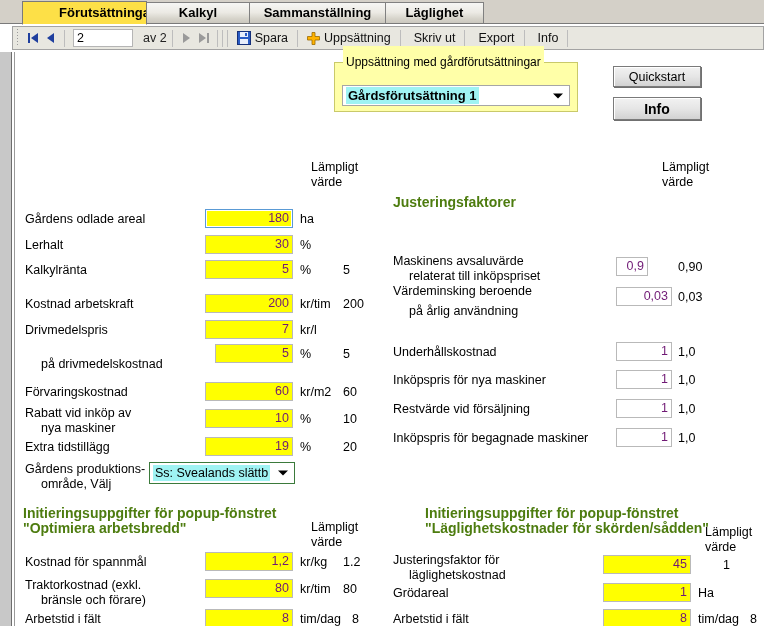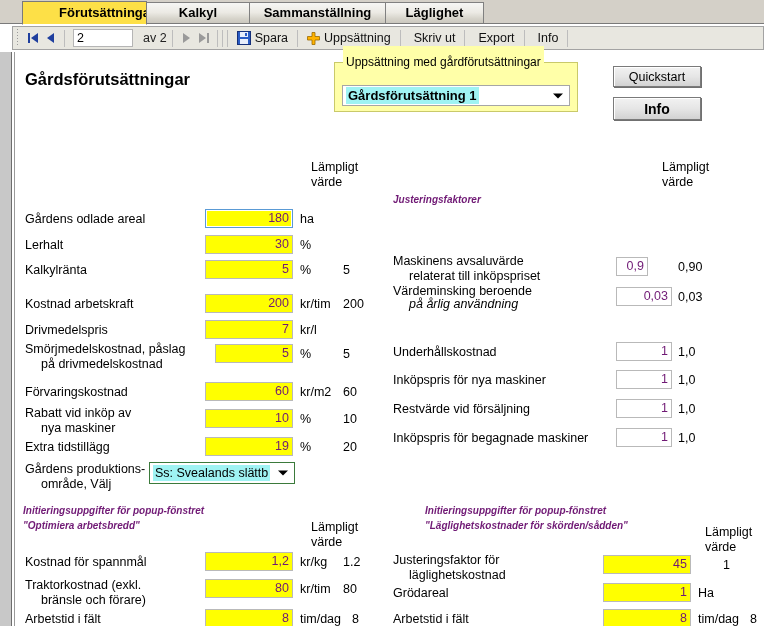--- a/index.html
+++ b/index.html
@@ -103,21 +103,21 @@
   }
   #canvas {
     position: absolute; left: 15px; top: 52px; width: 749px; height: 574px;
     background: #ffffff;
   }
 
   .lbl-txt {
     position: absolute; font-size: 12.5px; color: #000; white-space: nowrap;
   }
   .hdr-bold {
-    position: absolute; font-size: 10px; font-weight: bold; color: #701a75; white-space: nowrap; font-style: italic;
+    position: absolute; font-size: 14px; font-weight: bold; color: #4d7c0f; white-space: nowrap;
   }
   .title-big {
     position: absolute; font-size: 16.5px; font-weight: bold; color: #000; white-space: nowrap;
   }
   .suitable-hdr {
     position: absolute; font-size: 12.5px; color: #000; line-height: 15px;
   }
   .unit { position: absolute; font-size: 12.5px; color: #000; white-space: nowrap; }
   .sugg { position: absolute; font-size: 12.5px; color: #000; white-space: nowrap; }
 
@@ -281,21 +281,20 @@
 
     <div class="tb-sep"></div>
   </div>
 
   <div id="leftmargin"></div>
   <div id="leftmargin2"></div>
   <div id="leftmargin3"></div>
 
   <div id="canvas">
 
-    <div class="title-big" style="left:10px; top:18px;">Gårdsförutsättningar</div>
 
     <div id="setgroup" style="left:319px; top:10px;"></div>
     <div id="setgroup-legend" style="left:328px; top:10px;">Uppsättning med gårdförutsättningar</div>
     <div id="setgroup-combo" style="left:327px; top:33px;">
       <span class="sel">Gårdsförutsättning 1</span>
       <span class="combo-arrow"></span>
     </div>
 
     <div class="winbtn" id="btn-quickstart" style="left:598px; top:14px;">Quickstart</div>
     <div class="winbtn" id="btn-info" style="left:598px; top:45px;">Info</div>
@@ -326,21 +325,20 @@
 
     <div class="lbl-txt" style="left:10px; top:245px;">Kostnad arbetskraft</div>
     <div class="fld" style="left:190px; top:242px; width:88px;">200</div>
     <div class="unit" style="left:285px; top:245px;">kr/tim</div>
     <div class="sugg" style="left:328px; top:245px;">200</div>
 
     <div class="lbl-txt" style="left:10px; top:271px;">Drivmedelspris</div>
     <div class="fld" style="left:190px; top:268px; width:88px;">7</div>
     <div class="unit" style="left:285px; top:271px;">kr/l</div>
 
-    <div class="lbl-txt" style="left:10px; top:290px;">Smörjmedelskostnad, påslag</div>
     <div class="lbl-txt" style="left:26px; top:305px;">på drivmedelskostnad</div>
     <div class="fld" style="left:200px; top:292px; width:78px;">5</div>
     <div class="unit" style="left:285px; top:295px;">%</div>
     <div class="sugg" style="left:328px; top:295px;">5</div>
 
     <div class="lbl-txt" style="left:10px; top:333px;">Förvaringskostnad</div>
     <div class="fld" style="left:190px; top:330px; width:88px;">60</div>
     <div class="unit" style="left:285px; top:333px;">kr/m2</div>
     <div class="sugg" style="left:328px; top:333px;">60</div>
 
@@ -361,21 +359,21 @@
       <span class="sel">Ss: Svealands slättb</span>
       <span class="combo-arrow"></span>
     </div>
 
     <div class="lbl-txt" style="left:378px; top:202px;">Maskinens avsaluvärde</div>
     <div class="lbl-txt" style="left:394px; top:217px;">relaterat till inköpspriset</div>
     <div class="fld white" style="left:601px; top:205px; width:32px;">0,9</div>
     <div class="sugg" style="left:663px; top:208px;">0,90</div>
 
     <div class="lbl-txt" style="left:378px; top:232px;">Värdeminsking  beroende</div>
-    <div class="lbl-txt" style="left:394px; top:245px;font-style:italic;">på årlig användning</div>
+    <div class="lbl-txt" style="left:394px; top:252px;">på årlig användning</div>
     <div class="fld white" style="left:601px; top:235px; width:56px;">0,03</div>
     <div class="sugg" style="left:663px; top:238px;">0,03</div>
 
     <div class="lbl-txt" style="left:378px; top:293px;">Underhållskostnad</div>
     <div class="fld white" style="left:601px; top:290px; width:56px;">1</div>
     <div class="sugg" style="left:663px; top:293px;">1,0</div>
 
     <div class="lbl-txt" style="left:378px; top:321px;">Inköpspris för nya maskiner</div>
     <div class="fld white" style="left:601px; top:318px; width:56px;">1</div>
     <div class="sugg" style="left:663px; top:321px;">1,0</div>

